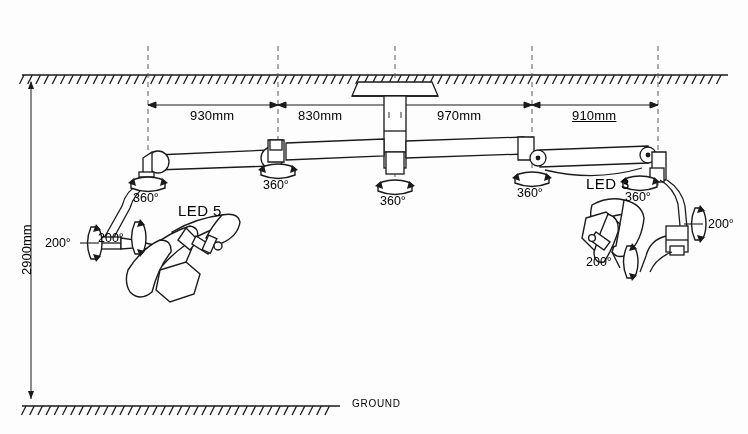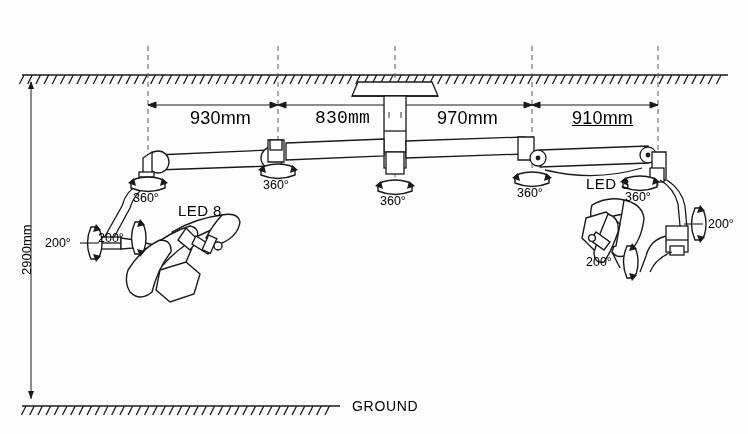--- a/index.html
+++ b/index.html
@@ -24,32 +24,32 @@
   }
   .lbl {
     position: absolute;
     font-family: "Liberation Sans", sans-serif;
     color: #000000;
     white-space: nowrap;
     line-height: 1;
     user-select: none;
   }
   .dim-label {
-    font-size: 18px;
+    font-size: 13px;
     letter-spacing: 0.2px;
   }
   .deg-label {
     font-size: 12.5px;
   }
   .led-label {
     font-size: 15px;
     letter-spacing: 0.4px;
   }
   .ground-label {
-    font-size: 14px;
+    font-size: 10px;
     letter-spacing: 0.7px;
   }
   .vert-label {
     font-size: 13px;
     transform-origin: 0 0;
     transform: rotate(-90deg);
   }
 </style>
 </head>
 <body>
@@ -410,31 +410,31 @@
         <path d="M700,208 L695,208 Q688,224 695,240 L700,240" fill="#ffffff"></path>
         <path d="M705,211 L700,205 L697,213 z" fill="#1a1a1a" stroke="none"></path>
         <path d="M705,237 L700,243 L697,235 z" fill="#1a1a1a" stroke="none"></path>
         <line x1="684" y1="224" x2="703" y2="224" stroke="#1a1a1a" stroke-width="1.1"></line>
       </g>
     </g>
   </svg>
 
   <div class="lbl dim-label" style="left:190px; top:109px;">930mm</div>
 
-  <div class="lbl dim-label" style="left:315px; top:109px;font-family:Liberation Mono, monospace;">830mm</div>
+  <div class="lbl dim-label" style="left:298px; top:109px;">830mm</div>
 
   <div class="lbl dim-label" style="left:437px; top:109px;">970mm</div>
 
   <div class="lbl dim-label" style="left:572px; top:109px;text-decoration:underline;">910mm</div>
 
   <div class="lbl vert-label" style="left:20px; top:275px;">2900mm</div>
 
   <div class="lbl ground-label" style="left:352px; top:399px;">GROUND</div>
 
-  <div class="lbl led-label" style="left:178px; top:203px;">LED 8</div>
+  <div class="lbl led-label" style="left:178px; top:203px;">LED 5</div>
 
   <div class="lbl led-label" style="left:586px; top:176px;">LED 3</div>
 
   <div class="lbl deg-label" style="left:133px; top:192px;">360°</div>
 
   <div class="lbl deg-label" style="left:263px; top:179px;">360°</div>
 
   <div class="lbl deg-label" style="left:380px; top:195px;">360°</div>
 
   <div class="lbl deg-label" style="left:517px; top:187px;">360°</div>

